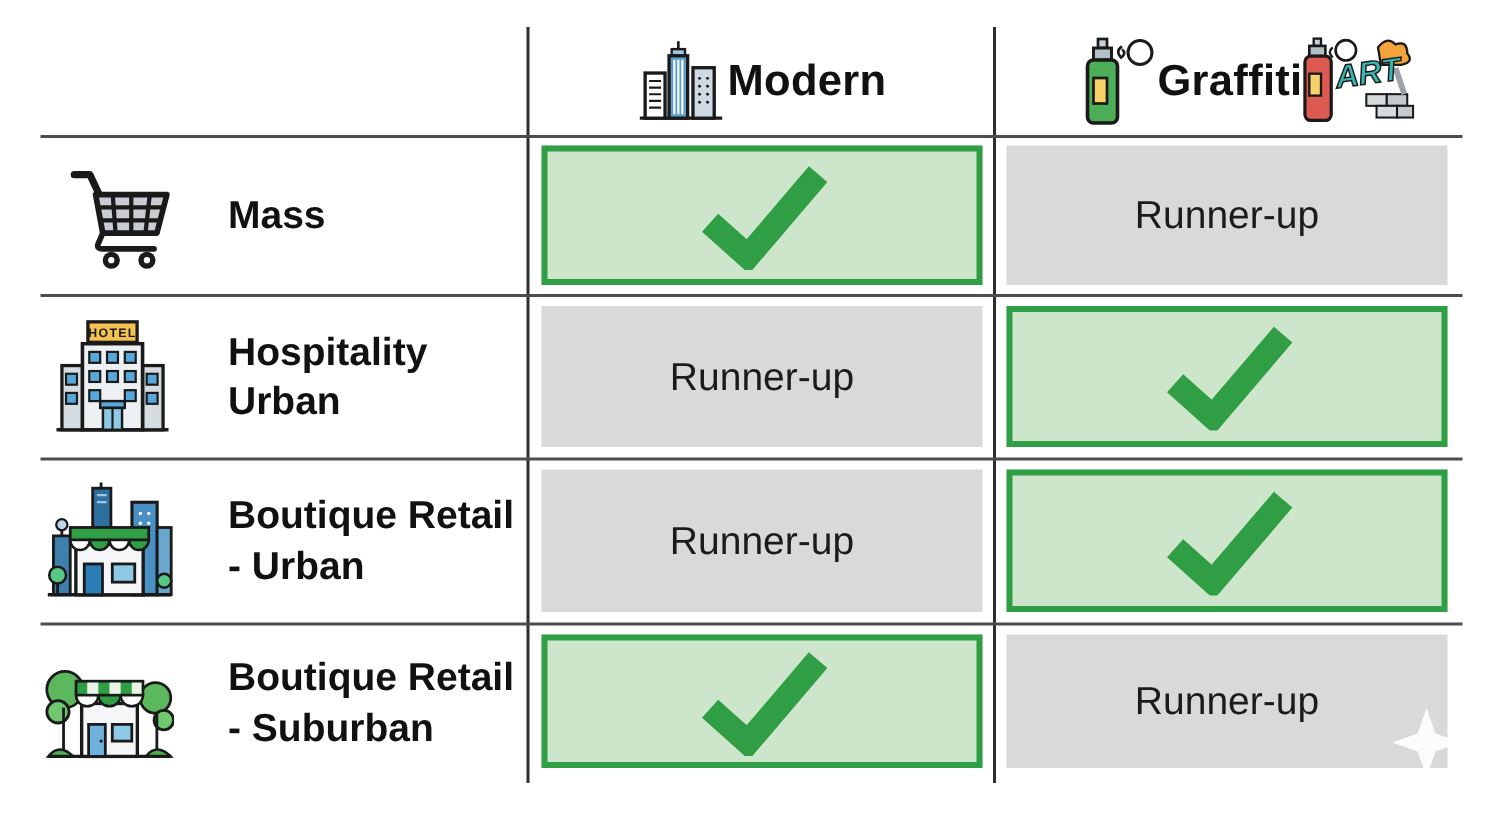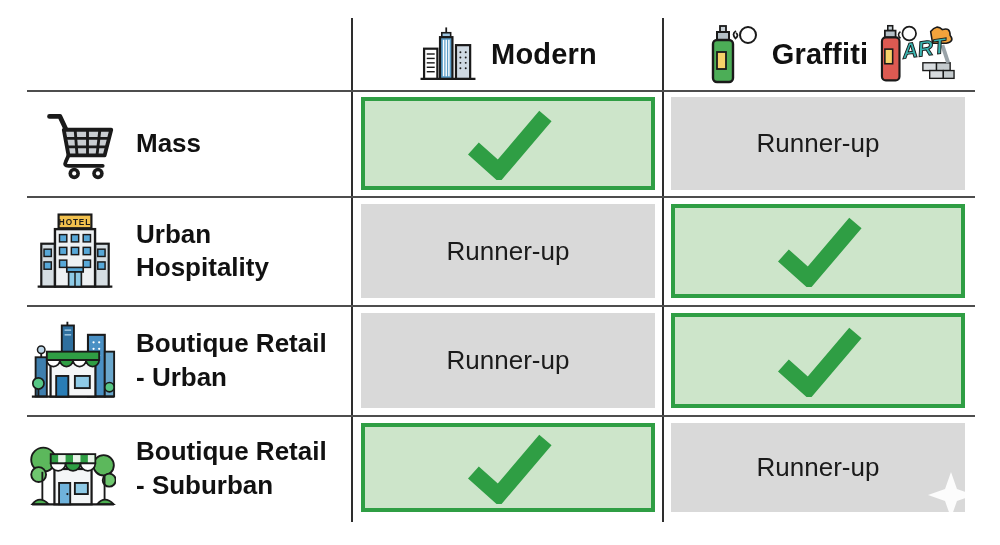--- a/index.html
+++ b/index.html
@@ -31,37 +31,36 @@
   }
 
   
   .header-cell {
     position: absolute;
     top: 18px;
     height: 72px;
     display: flex;
     align-items: center;
     justify-content: center;
-    gap: 12px;
   }
   .header-label {
     font-size: 29px;
     font-weight: 700;
     color: #111111;
     letter-spacing: 0.2px;
   }
 
   
   .row-label {
     position: absolute;
     left: 30px;
     width: 320px;
     display: flex;
     align-items: center;
-    gap: 20px;
+    gap: 36px;
   }
   .row-icon-wrap {
     width: 86px;
     display: flex;
     justify-content: flex-end;
     flex: 0 0 86px;
   }
   .row-text {
     display: flex;
     flex-direction: column;
@@ -214,22 +213,22 @@
         <rect x="41" y="38" width="8" height="8" fill="#57a8d8" stroke="#1a1a1a" stroke-width="1.6"></rect>
         <rect x="54" y="38" width="8" height="8" fill="#57a8d8" stroke="#1a1a1a" stroke-width="1.6"></rect>
         <rect x="28" y="52" width="8" height="8" fill="#57a8d8" stroke="#1a1a1a" stroke-width="1.6"></rect>
         <rect x="54" y="52" width="8" height="8" fill="#57a8d8" stroke="#1a1a1a" stroke-width="1.6"></rect>
         <rect x="36" y="60" width="18" height="5" fill="#57a8d8" stroke="#1a1a1a" stroke-width="1.8"></rect>
         <rect x="38" y="65" width="14" height="16" fill="#8ecae6" stroke="#1a1a1a" stroke-width="1.8"></rect>
         <line x1="45" y1="65" x2="45" y2="81" stroke="#1a1a1a" stroke-width="1.6"></line>
       </svg>
     </div>
     <div class="row-text">
+      <span>Hospitality</span>
       <span>Urban</span>
-      <span>Hospitality</span>
     </div>
   </div>
 
   <div class="row-label" style="top:307px;height:107px">
     <div class="row-icon-wrap">
       <svg width="92" height="80" viewBox="0 0 92 84">
         <rect x="6" y="38" width="12" height="42" fill="#3f7fae" stroke="#1a1a1a" stroke-width="2"></rect>
         <line x1="12" y1="28" x2="12" y2="38" stroke="#1a1a1a" stroke-width="2"></line>
         <circle cx="12" cy="30" r="4" fill="#bcd6e8" stroke="#1a1a1a" stroke-width="1.6"></circle>
         <rect x="34" y="4" width="13" height="34" fill="#2e6f9e" stroke="#1a1a1a" stroke-width="2"></rect>

